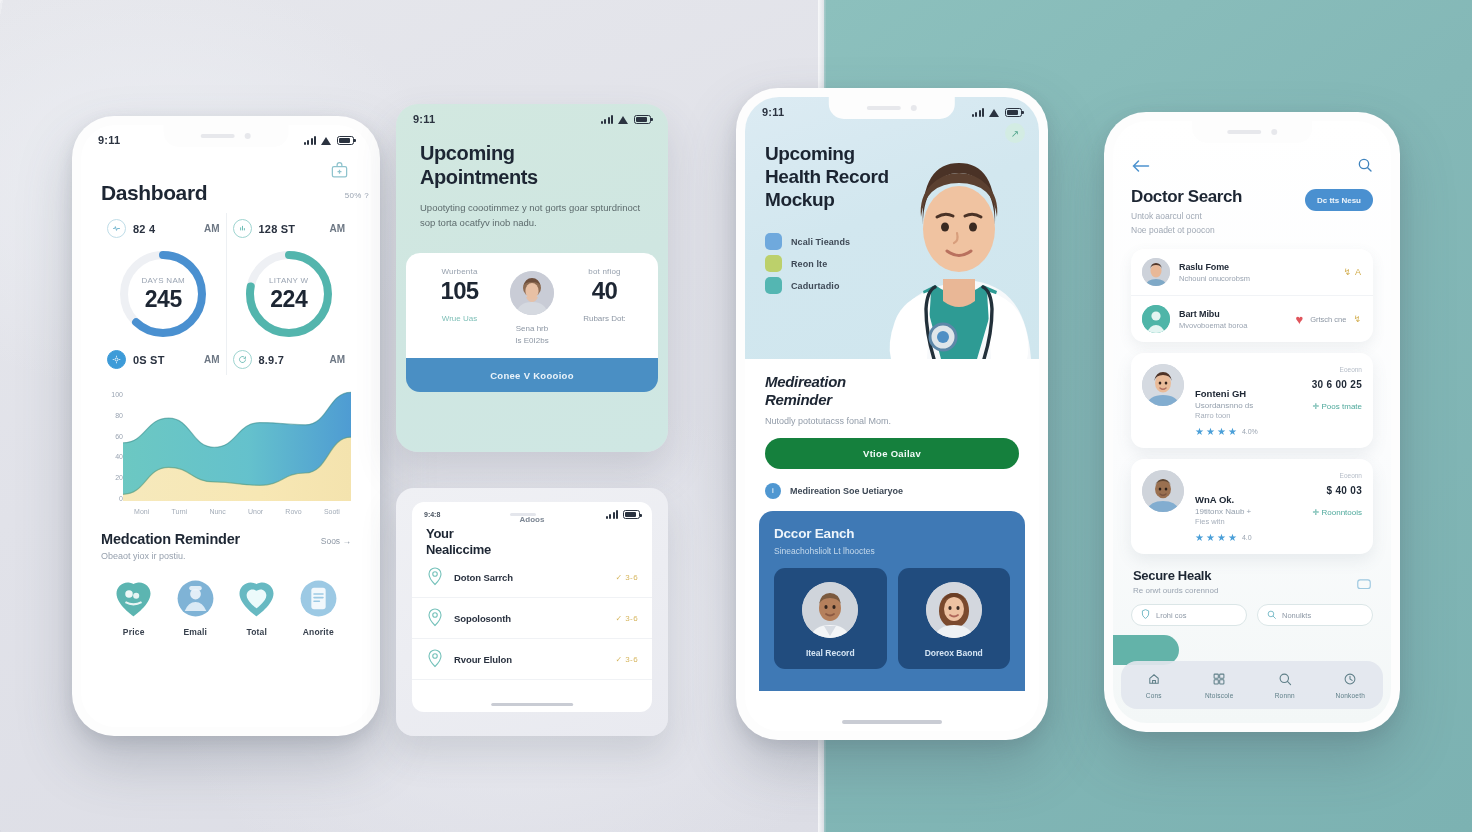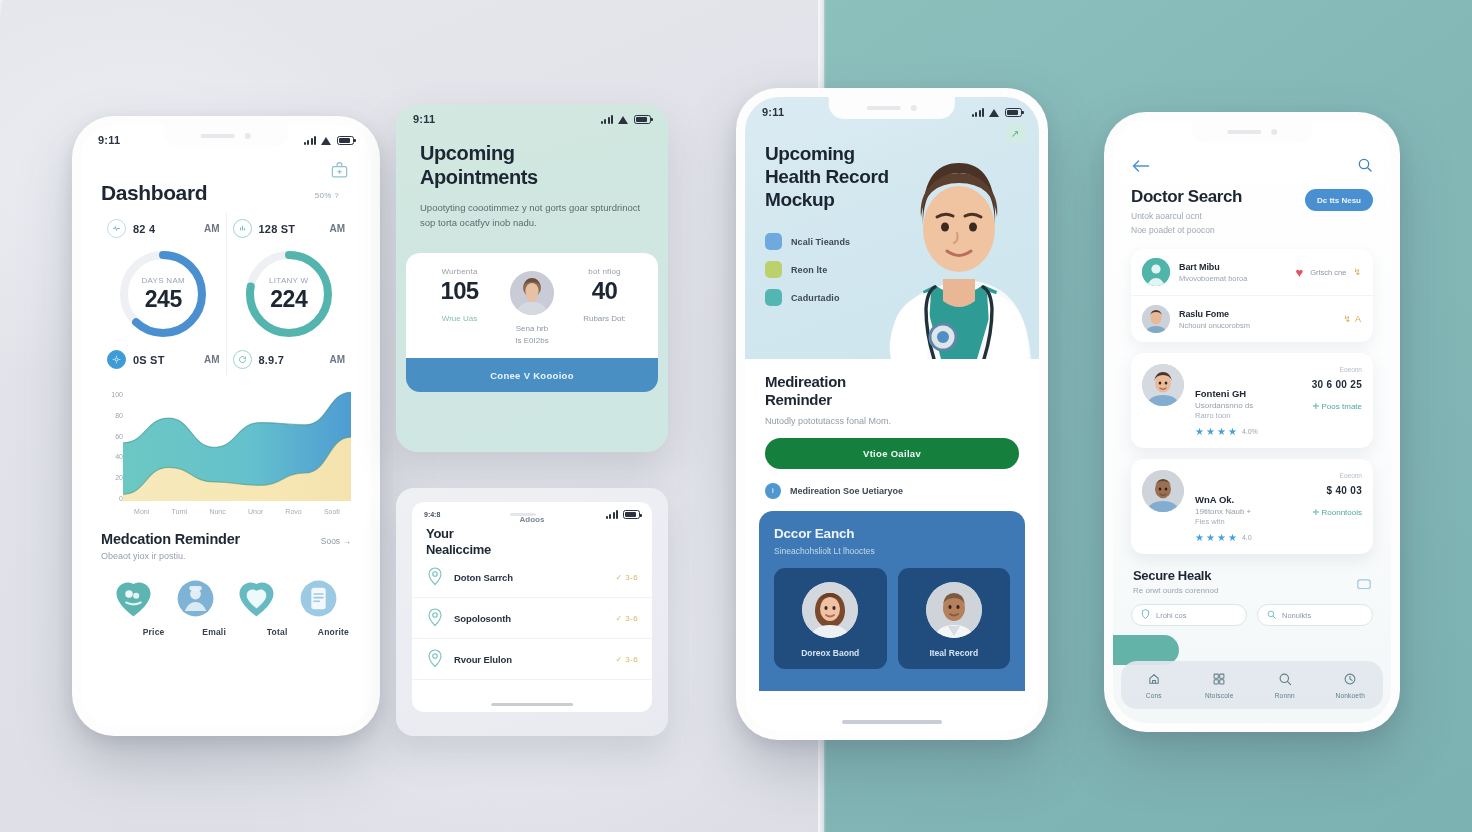--- a/index.html
+++ b/index.html
@@ -85,21 +85,21 @@
   }
 
   
   .blur  { filter: blur(.55px); }
 
   
   #phone-dashboard { left: 72px; top: 116px; width: 308px; height: 620px; }
   #phone-dashboard .screen { background:#ffffff; }
   .dash-body { padding: 34px 20px 0 20px; }
   .bag-icon { position:absolute; right:22px; top:36px; color:#8fc3cd; }
-  .bag-sub { position:absolute; right:32px; top:66px; font-size:8px; color:#9aa4b2; letter-spacing:.3px;}
+  .bag-sub { position:absolute; right:2px; top:66px; font-size:8px; color:#9aa4b2; letter-spacing:.3px;}
   .dash-title { font-size:21px; font-weight:800; color:#1d2633; letter-spacing:-.4px; margin-top:22px;}
   .gauges { display:flex; margin-top:8px; }
   .gcol { flex:1; padding: 4px 2px; }
   .gcol + .gcol { border-left: 1px solid #edf0f3; }
   .grow { display:flex; align-items:center; gap:7px; padding:2px 4px; }
   .gchip { width:19px;height:19px;border-radius:50%;border:1.4px solid #bfdde8;
            display:flex;align-items:center;justify-content:center;color:#6ab0cb;font-size:8px;flex:0 0 auto;}
   .gchip.filled { background:#3d9bd8; border-color:#3d9bd8; color:#fff; }
   .gchip.teal { border-color:#9ed4d0; color:#5fb5ae; }
   .gval { font-size:11px; font-weight:800; color:#2a3240; letter-spacing:.2px;}
@@ -119,21 +119,21 @@
   .xaxis { display:flex; justify-content:space-around; margin-left:22px; margin-top:3px;
            font-size:7px; color:#a3acb8; }
 
   .sec-head { display:flex; align-items:baseline; margin-top:16px; }
   .sec-title { font-size:14.5px; font-weight:800; color:#1d2633; letter-spacing:-.2px;}
   .sec-link { margin-left:auto; font-size:8.5px; color:#8d97a4; }
   .sec-sub { font-size:9px; color:#97a1ae; margin-top:4px; }
   .quick { display:flex; justify-content:space-between; margin-top:16px; padding:0 2px;}
   .q { width:62px; text-align:center; }
   .q .qi { width:43px;height:43px;margin:0 auto;display:flex;align-items:center;justify-content:center;color:#fff;}
-  .q .ql { font-size:8.5px; font-weight:800; color:#38414e; margin-top:7px; letter-spacing:.2px;text-align:right;}
+  .q .ql { font-size:8.5px; font-weight:800; color:#38414e; margin-top:7px; letter-spacing:.2px;}
 
   
   #card-appointments {
     position:absolute; left: 396px; top: 104px; width: 272px; height: 348px;
     border-radius: 22px;
     background: linear-gradient(165deg,#d2e8e0 0%,#cfe6e1 50%,#cfe7e3 100%);
     box-shadow: 0 20px 40px rgba(70,80,95,.17);
     overflow:hidden;
   }
   .ap-pad { padding: 38px 24px 0 24px; }
@@ -176,31 +176,31 @@
   .hl-homebar { position:absolute; bottom:6px; left:50%; transform:translateX(-50%);
                 width:34%; height:3px; border-radius:2px; background:#c9ccd4;}
 
   
   #phone-hero { left: 736px; top: 88px; width: 312px; height: 652px; }
   #phone-hero .screen { background:#fff; }
   .hero-top { position:relative; height: 262px; overflow:hidden;
               background: linear-gradient(160deg,#dcebf3 0%,#d2e7ef 45%,#cfe6ee 100%); }
   .hero-copy { position:absolute; left:20px; top:46px; width:160px; z-index:4;}
   .hero-h1 { font-size:19px; font-weight:800; color:#1b2431; line-height:1.2; letter-spacing:-.4px;}
-  .hero-feats { margin-top:22px; display:flex; flex-direction:column; gap:11px;}
+  .hero-feats { margin-top:22px; display:flex; flex-direction:column; gap:5px;}
   .hf { display:flex; align-items:center; gap:9px; }
   .hf-i { width:17px;height:17px;border-radius:5px;flex:0 0 auto; }
   .hf-t { font-size:9px; font-weight:700; color:#3e4956; letter-spacing:.1px;}
   .hero-badge { position:absolute; right:14px; top:26px; width:20px;height:20px;border-radius:50%;
                 background:#d3ece3; color:#52a58c; display:flex;align-items:center;justify-content:center;
                 font-size:10px; z-index:6;}
   .doctor { position:absolute; right:-6px; bottom:0; width:172px; height:238px; z-index:3; }
 
   .hero-mid { padding: 14px 20px 0; }
-  .hm-title { font-size:15px; font-weight:800; color:#1d2633; line-height:1.22; letter-spacing:-.3px;}
+  .hm-title { font-size:15px; font-weight:800; color:#1d2633; line-height:1.22; letter-spacing:-.3px;font-style:italic;}
   .hm-sub { font-size:9px; color:#929ca9; margin-top:6px; }
   .hm-cta { margin-top:12px; height:31px; width:100%; border:none; border-radius:16px;
             background:#15803d; color:#f2fbf9; font-size:9.5px; font-weight:700; cursor:pointer;
             letter-spacing:.3px;}
   .hm-note { display:flex; align-items:center; gap:9px; margin-top:14px; }
   .hm-dot { width:16px;height:16px;border-radius:50%;background:#4f97d1;flex:0 0 auto;
             display:flex;align-items:center;justify-content:center;color:#fff;font-size:8px;}
   .hm-note-t { font-size:9px; font-weight:700; color:#3e4956; }
 
   .hero-bottom { margin: 12px 14px 0; background:#3f79b5; border-radius:14px 14px 0 0;
@@ -654,47 +654,47 @@
       </div>
     </div>
 
     <div class="hero-bottom">
       <div class="hb-title">Dccor Eanch</div>
       <div class="hb-sub blur">Sineachohsliolt Lt lhooctes</div>
       <div class="hb-grid">
         <div class="hb-card">
           <div class="hb-av">
             <svg width="56" height="56" viewBox="0 0 56 56">
+              <circle cx="28" cy="28" r="28" fill="#cfd4db"></circle>
+              <ellipse cx="28" cy="26" rx="11" ry="13" fill="#b5805c"></ellipse>
+              <path d="M17 22q2-11 11-11t11 11q-3-6-11-6t-11 6z" fill="#7b5a3f"></path>
+              <ellipse cx="24" cy="25" rx="1.6" ry="2" fill="#33231c"></ellipse>
+              <ellipse cx="32" cy="25" rx="1.6" ry="2" fill="#33231c"></ellipse>
+              <path d="M24 32q4 3 8 0" stroke="#8b5942" stroke-width="1.8" fill="none" stroke-linecap="round"></path>
+              <path d="M8 56q4-13 20-13t20 13z" fill="#f3f5f7"></path>
+              <path d="M22 44l6 10 6-10" fill="#d7dce3"></path>
+            </svg>
+          </div>
+          <div class="hb-lab blur">Iteal Record</div>
+        </div>
+        <div class="hb-card">
+          <div class="hb-av">
+            <svg width="56" height="56" viewBox="0 0 56 56">
               <circle cx="28" cy="28" r="28" fill="#d3d7de"></circle>
               <path d="M28 11c10 0 15 8 15 18s-7 17-15 17-15-7-15-17 5-18 15-18z" fill="#7b4a2e"></path>
               <ellipse cx="28" cy="27" rx="10" ry="12" fill="#eec2a2"></ellipse>
               <path d="M16 24q2-13 12-13t12 13q0-9-12-9t-12 9z" fill="#6b3e26"></path>
               <ellipse cx="24" cy="26" rx="1.6" ry="2" fill="#3b2a22"></ellipse>
               <ellipse cx="32" cy="26" rx="1.6" ry="2" fill="#3b2a22"></ellipse>
               <path d="M24 33q4 3 8 0" stroke="#b0675a" stroke-width="1.8" fill="none" stroke-linecap="round"></path>
               <path d="M8 56q4-13 20-13t20 13z" fill="#eef1f4"></path>
             </svg>
           </div>
           <div class="hb-lab blur">Doreox Baond</div>
         </div>
-        <div class="hb-card">
-          <div class="hb-av">
-            <svg width="56" height="56" viewBox="0 0 56 56">
-              <circle cx="28" cy="28" r="28" fill="#cfd4db"></circle>
-              <ellipse cx="28" cy="26" rx="11" ry="13" fill="#b5805c"></ellipse>
-              <path d="M17 22q2-11 11-11t11 11q-3-6-11-6t-11 6z" fill="#7b5a3f"></path>
-              <ellipse cx="24" cy="25" rx="1.6" ry="2" fill="#33231c"></ellipse>
-              <ellipse cx="32" cy="25" rx="1.6" ry="2" fill="#33231c"></ellipse>
-              <path d="M24 32q4 3 8 0" stroke="#8b5942" stroke-width="1.8" fill="none" stroke-linecap="round"></path>
-              <path d="M8 56q4-13 20-13t20 13z" fill="#f3f5f7"></path>
-              <path d="M22 44l6 10 6-10" fill="#d7dce3"></path>
-            </svg>
-          </div>
-          <div class="hb-lab blur">Iteal Record</div>
-        </div>
       </div>
     </div>
     <div class="homebar"></div>
   </div>
 </div>
 
 <div class="phone" id="phone-search">
   <div class="screen">
     <div class="notch">
       <div class="speaker"></div>
@@ -721,53 +721,53 @@
           <div class="ds-title">Doctor Search</div>
           <div class="ds-desc blur">
             <div>Untok aoarcul ocnt</div>
             <div>Noe poadet ot poocon</div>
           </div>
         </div>
         <button class="ds-btn blur">Dc tts Nesu</button>
       </div>
 
       <div class="ds-card">
-        <div class="ds-row">
-          <span class="ds-av teal">
-            <svg width="28" height="28" viewBox="0 0 28 28">
-                <circle cx="14" cy="14" r="14" fill="#4fb5a8"></circle>
-              <circle cx="14" cy="11" r="4.6" fill="#e3f5f2"></circle>
-                <path d="M5 28q3-8 9-8t9 8z" fill="#e3f5f2"></path>
-              </svg>
-          </span>
-          <span>
-            <span class="ds-nm blur" style="display:block">Bart Mibu</span>
-            <span class="ds-sp blur" style="display:block">Mvovoboemat boroa</span>
-          </span>
-          <span class="ds-right">
-            <span class="ds-heart">♥</span>
-            <span class="ds-stat blur">Grtsch cne</span>
-            <span class="ds-chev blur">↯</span>
-          </span>
-        </div>
         <div class="ds-row">
           <span class="ds-av">
             <svg width="28" height="28" viewBox="0 0 28 28">
                 <circle cx="14" cy="14" r="14" fill="#cdd2da"></circle>
               <ellipse cx="14" cy="13" rx="5.5" ry="6.5" fill="#e8b897"></ellipse>
               <path d="M8 11q1-6 6-6t6 6q-1-4-6-4t-6 4z" fill="#53382a"></path>
               <path d="M3 28q2-7 11-7t11 7z" fill="#7fa9c7"></path>
               </svg>
           </span>
           <span>
             <span class="ds-nm blur" style="display:block">Raslu Fome</span>
             <span class="ds-sp blur" style="display:block">Nchouni onucorobsm</span>
           </span>
           <span class="ds-right">
             <span class="ds-chev blur">↯ A</span>
+          </span>
+        </div>
+        <div class="ds-row">
+          <span class="ds-av teal">
+            <svg width="28" height="28" viewBox="0 0 28 28">
+                <circle cx="14" cy="14" r="14" fill="#4fb5a8"></circle>
+              <circle cx="14" cy="11" r="4.6" fill="#e3f5f2"></circle>
+                <path d="M5 28q3-8 9-8t9 8z" fill="#e3f5f2"></path>
+              </svg>
+          </span>
+          <span>
+            <span class="ds-nm blur" style="display:block">Bart Mibu</span>
+            <span class="ds-sp blur" style="display:block">Mvovoboemat boroa</span>
+          </span>
+          <span class="ds-right">
+            <span class="ds-heart">♥</span>
+            <span class="ds-stat blur">Grtsch cne</span>
+            <span class="ds-chev blur">↯</span>
           </span>
         </div>
       </div>
 
       <div class="ds-big">
         <span class="ds-big-av">
           <svg width="42" height="42" viewBox="0 0 42 42">
               <circle cx="21" cy="21" r="21" fill="#d5dae1"></circle>
             <ellipse cx="21" cy="19" rx="8" ry="9.6" fill="#e9bb99"></ellipse>
             <path d="M12 17q2-9 9-9t9 9q-2-6-9-6t-9 6z" fill="#4e3327"></path>

